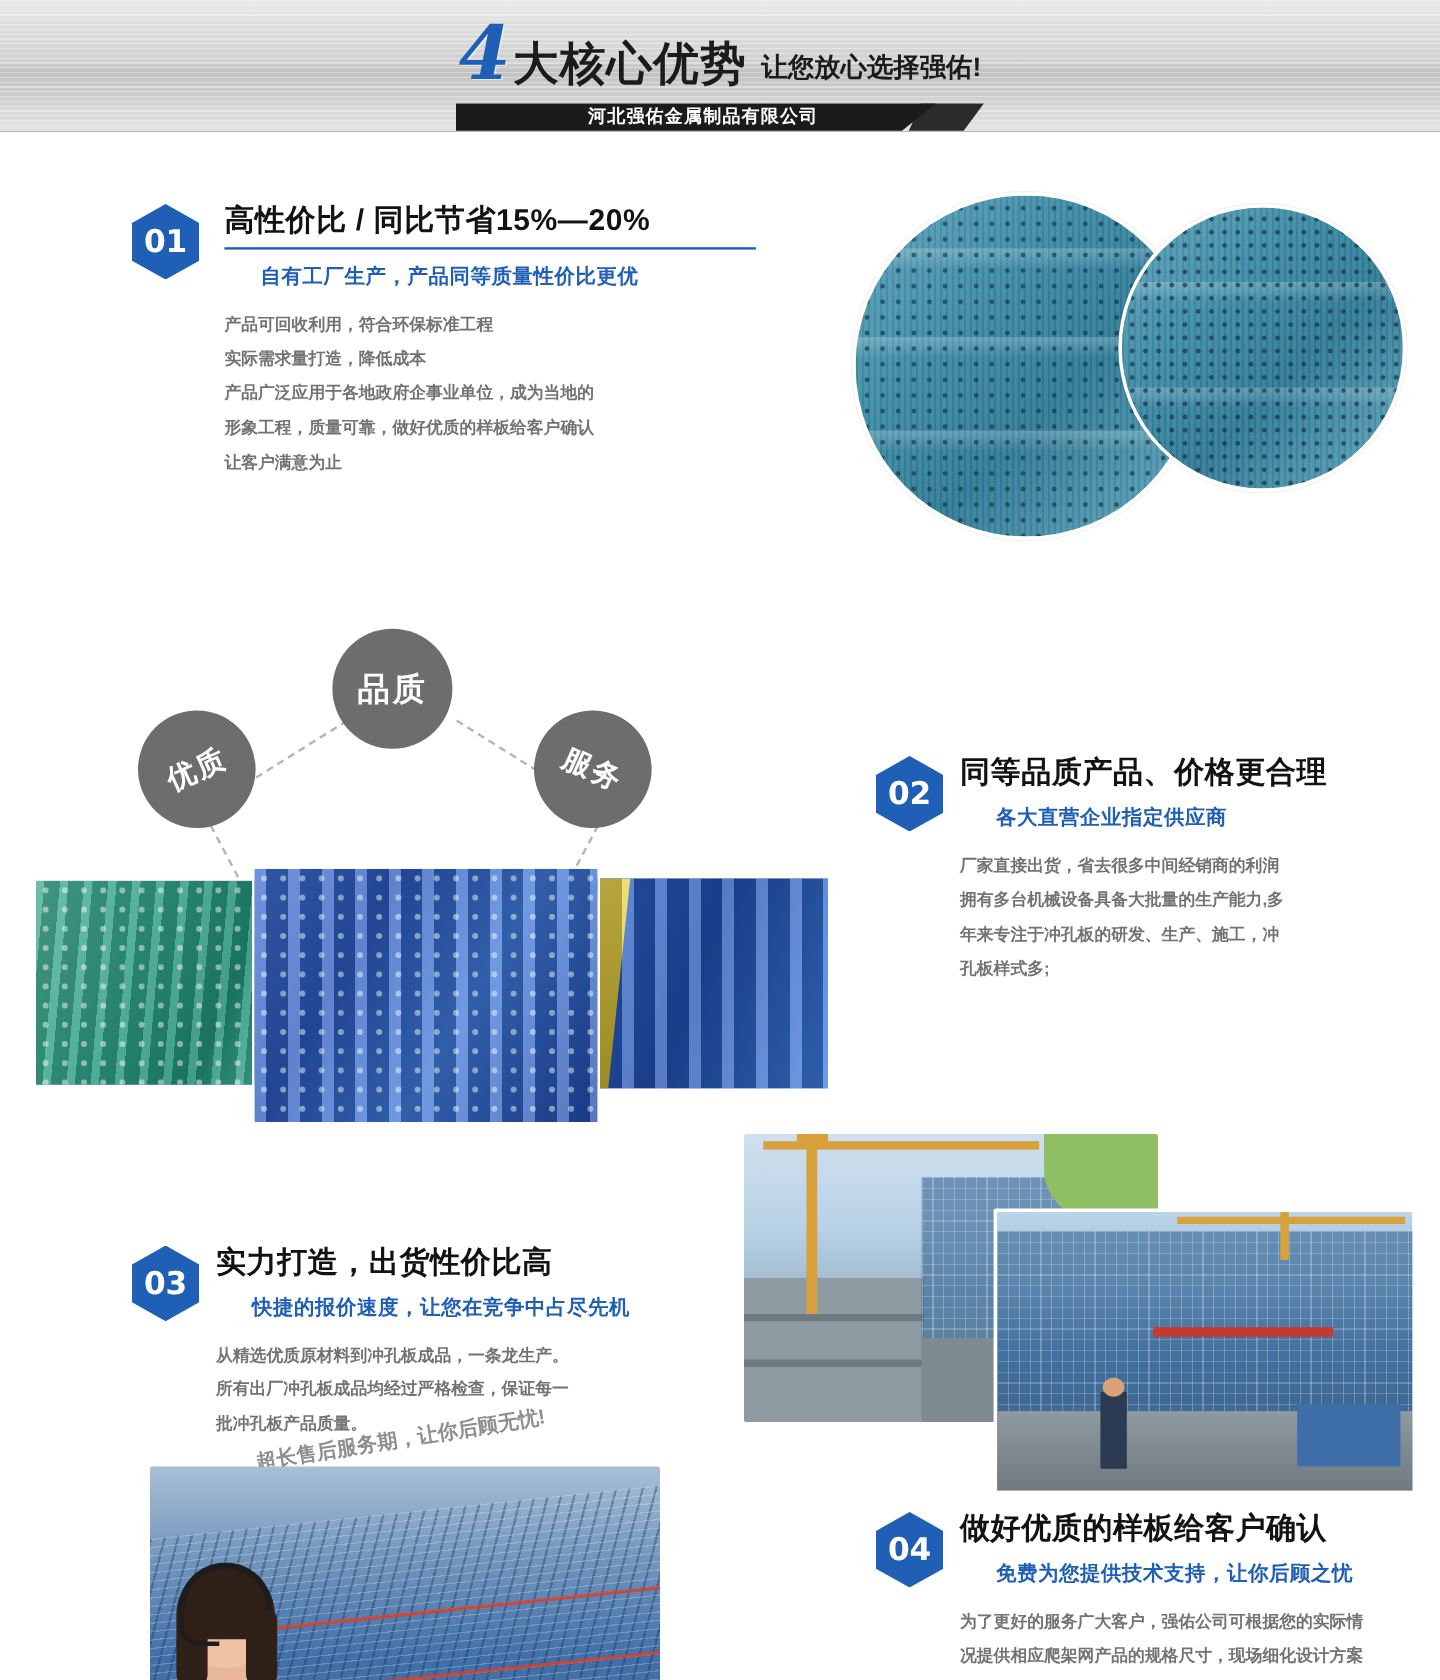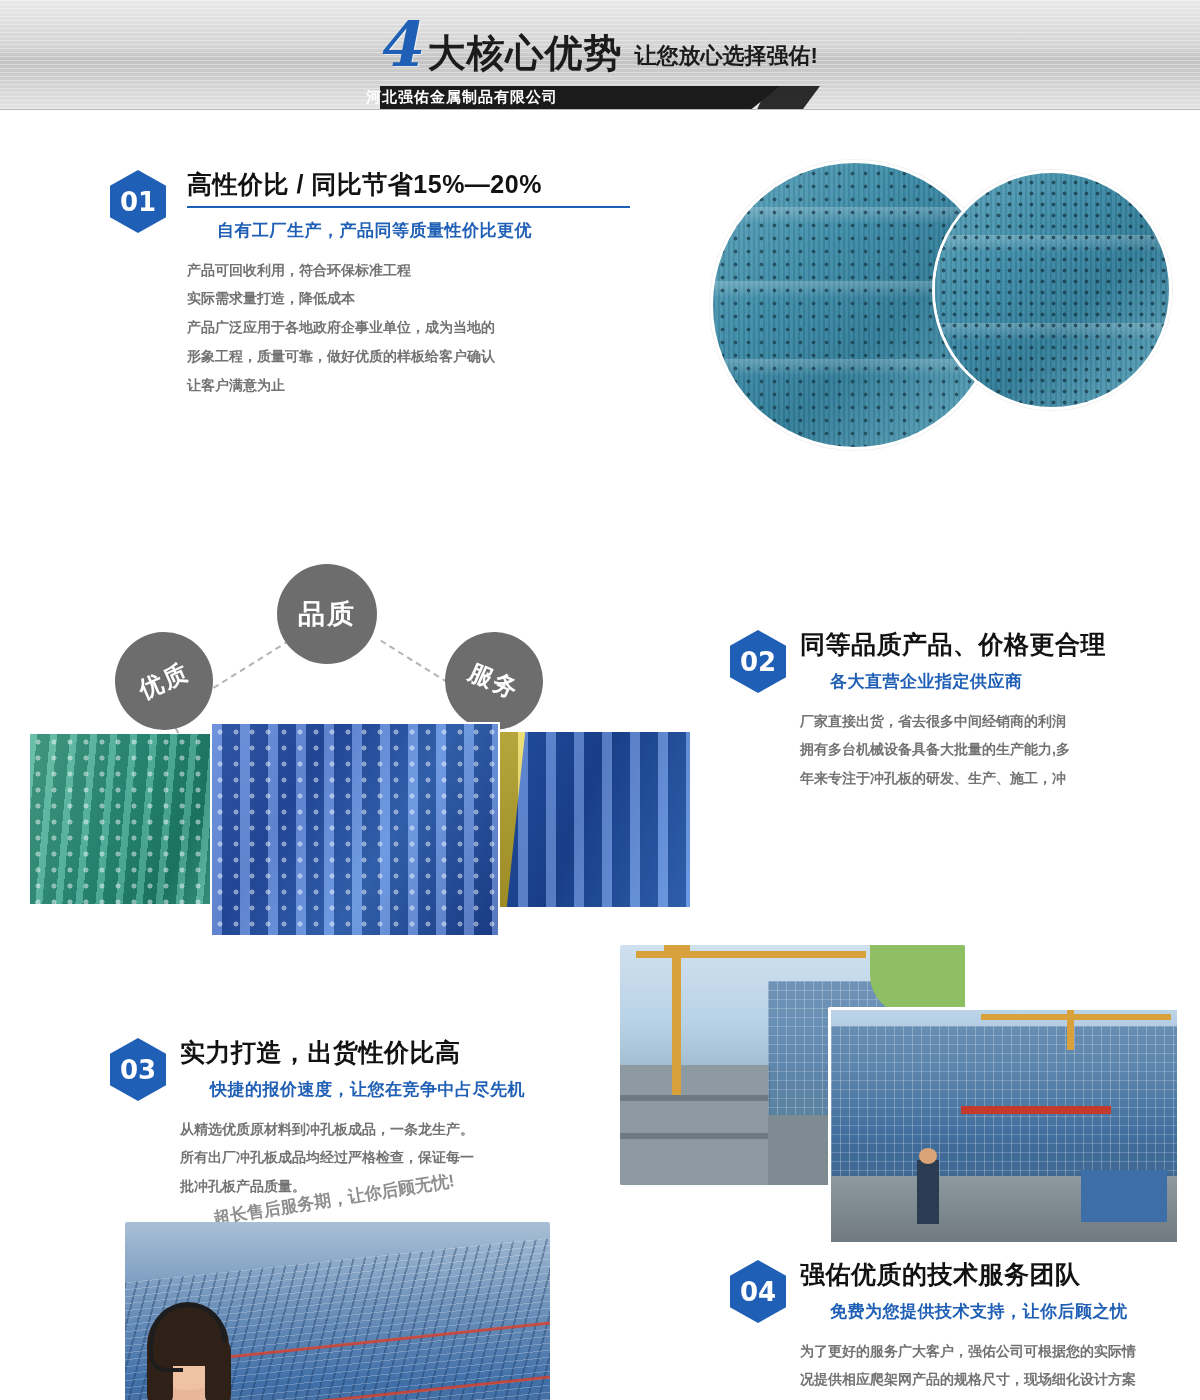--- a/index.html
+++ b/index.html
@@ -74,20 +74,21 @@
     position: relative;
     top: -3px;
   }
   .company-bar {
     margin-top: 10px;
     position: relative;
     height: 26px;
     width: 440px;
     display: flex;
     align-items: center;
+    justify-content: center;
   }
   .company-bar-bg {
     position: absolute;
     left: 0; top: 0;
     width: 400px;
     height: 26px;
     background: #1b1b1b;
     clip-path: polygon(0 0, 100% 0, 92% 100%, 0% 100%);
   }
   .company-bar-bg2 {
@@ -186,21 +187,21 @@
     opacity: 0.75;
   }
   .sheet-b::after { background-size: 11px 11px; opacity: 0.8; }
   .sheet .band {
     position: absolute; left: 0; right: 0;
     background: linear-gradient(to bottom, rgba(255,255,255,0.22), rgba(255,255,255,0.02));
     height: 16px;
   }
 
   
-  .bubbles { position: absolute; left: 105px; top: 444px; width: 520px; height: 180px; }
+  .bubbles { position: absolute; left: 105px; top: 404px; width: 520px; height: 180px; }
   .bubble {
     position: absolute;
     border-radius: 50%;
     background: #6d6d6d;
     color: #fff;
     display: flex; align-items: center; justify-content: center;
     font-weight: bold;
     letter-spacing: 2px;
   }
   .bubble-main { left: 172px; top: 10px; width: 100px; height: 100px; font-size: 27px; }
@@ -431,20 +432,21 @@
 
   <div class="block" id="sec02">
     <div class="badge">02</div>
     <div style="flex:1">
       <div class="headline">同等品质产品、价格更合理</div>
       <div class="subline">各大直营企业指定供应商</div>
       <div class="body-text">
         <div>厂家直接出货，省去很多中间经销商的利润</div>
         <div>拥有多台机械设备具备大批量的生产能力,多</div>
         <div>年来专注于冲孔板的研发、生产、施工，冲</div>
+        <div>孔板样式多;</div>
       </div>
     </div>
   </div>
 
   <div class="block" id="sec03">
     <div class="badge">03</div>
     <div style="flex:1">
       <div class="headline">实力打造，出货性价比高</div>
       <div class="subline">快捷的报价速度，让您在竞争中占尽先机</div>
       <div class="body-text">
@@ -475,21 +477,21 @@
       <div style="position:absolute;left:0;top:166px;width:352px;height:72px;background:linear-gradient(to bottom,#8e99a0,#6d777d);"></div>
       <div style="position:absolute;left:86px;top:150px;width:22px;height:64px;background:#2b3b52;"></div>
       <div style="position:absolute;left:88px;top:138px;width:18px;height:16px;background:#d9a277;border-radius:50%;"></div>
       <div style="position:absolute;left:250px;top:160px;width:86px;height:52px;background:#3e6ea8;"></div>
     </div>
   </div>
 
   <div class="block" id="sec04">
     <div class="badge">04</div>
     <div style="flex:1">
-      <div class="headline">强佑优质的技术服务团队</div>
+      <div class="headline">做好优质的样板给客户确认</div>
       <div class="subline">免费为您提供技术支持，让你后顾之忧</div>
       <div class="body-text">
         <div>为了更好的服务广大客户，强佑公司可根据您的实际情</div>
         <div>况提供相应爬架网产品的规格尺寸，现场细化设计方案</div>
         <div>让您买的放心，用的舒心!</div>
       </div>
     </div>
   </div>
 
   <div class="bp-slogan">超长售后服务期，让你后顾无忧!</div>

